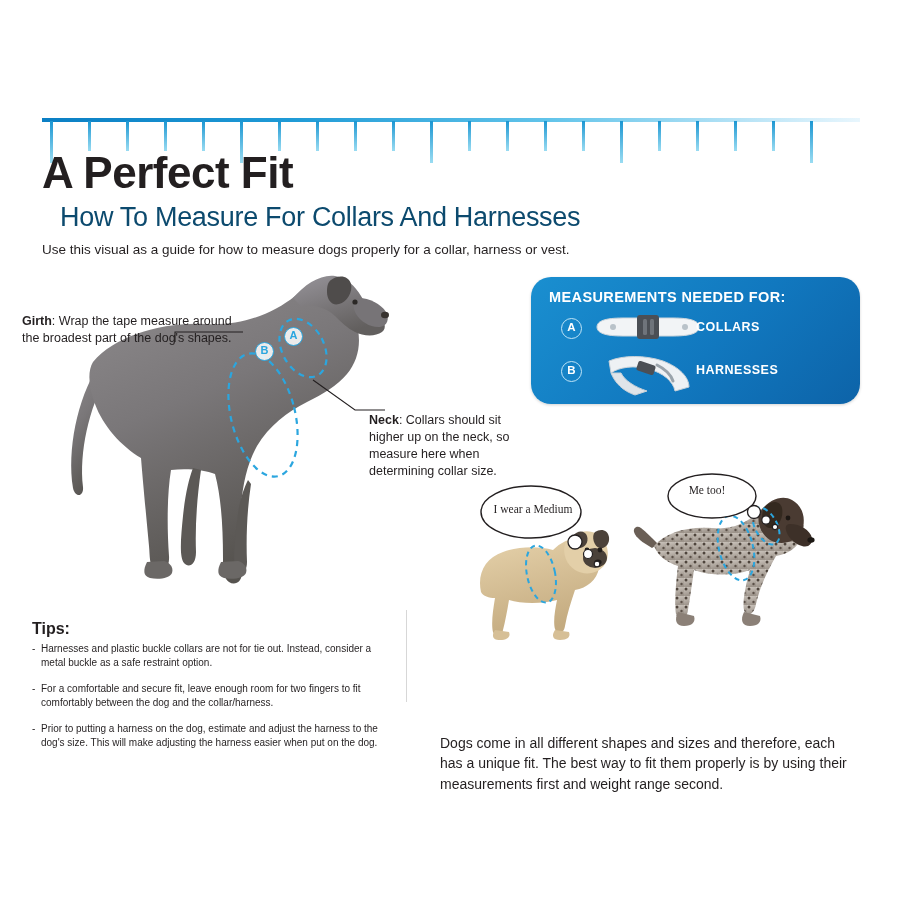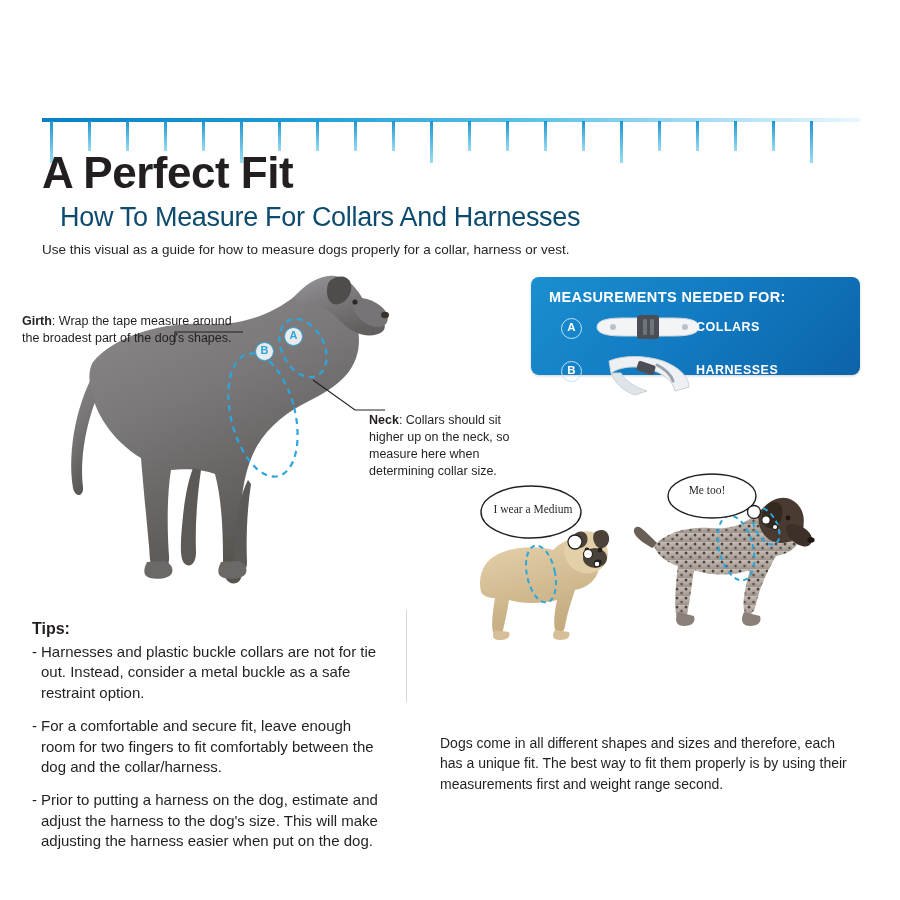--- a/index.html
+++ b/index.html
@@ -101,22 +101,22 @@
   }
   .badge-a-dane { left: 284px; top: 327px; }
   .badge-b-dane { left: 255px; top: 342px; }
 
   
   .blue-box {
     position: absolute;
     left: 531px;
     top: 277px;
     width: 329px;
-    height: 98px;
-    border-radius: 8px;
+    height: 127px;
+    border-radius: 20px;
     background: linear-gradient(135deg, #1a8fd0 0%, #1178bf 55%, #0d63a8 100%);
     box-shadow: 0 1px 3px rgba(0,0,0,0.18);
     color: #ffffff;
   }
   .blue-box-title {
     position: absolute;
     left: 18px; top: 12px;
     font-size: 14.5px;
     font-weight: bold;
     letter-spacing: 0.4px;
@@ -148,21 +148,21 @@
   .tips-title {
     position: absolute;
     left: 32px; top: 620px;
     font-size: 16px;
     font-weight: bold;
   }
   .tips-list {
     position: absolute;
     left: 32px; top: 642px;
     width: 352px;
-    font-size: 15px;
+    font-size: 10px;
     line-height: 1.36;
   }
   .tips-list li {
     list-style: none;
     margin: 0 0 13px 0;
     padding-left: 9px;
     position: relative;
   }
   .tips-list li:before {
     content: "-";

